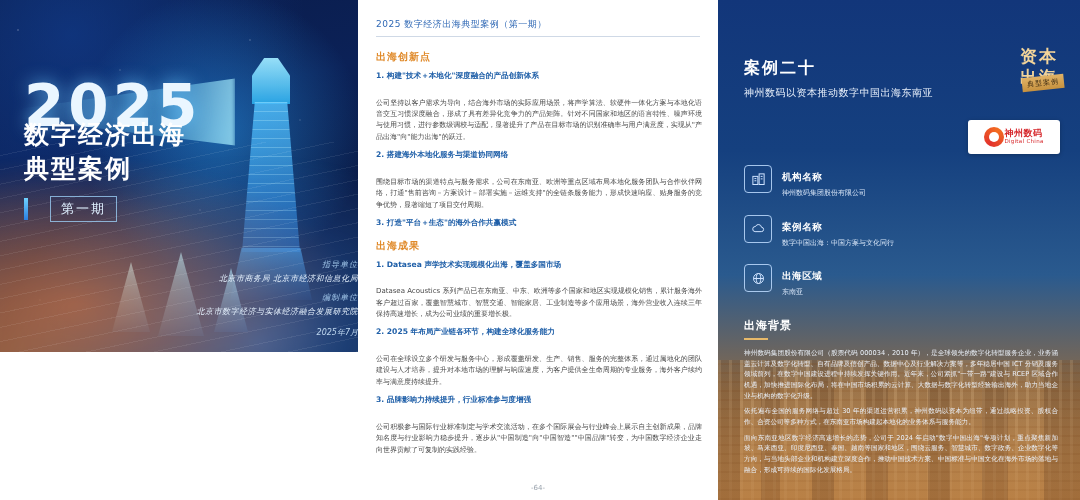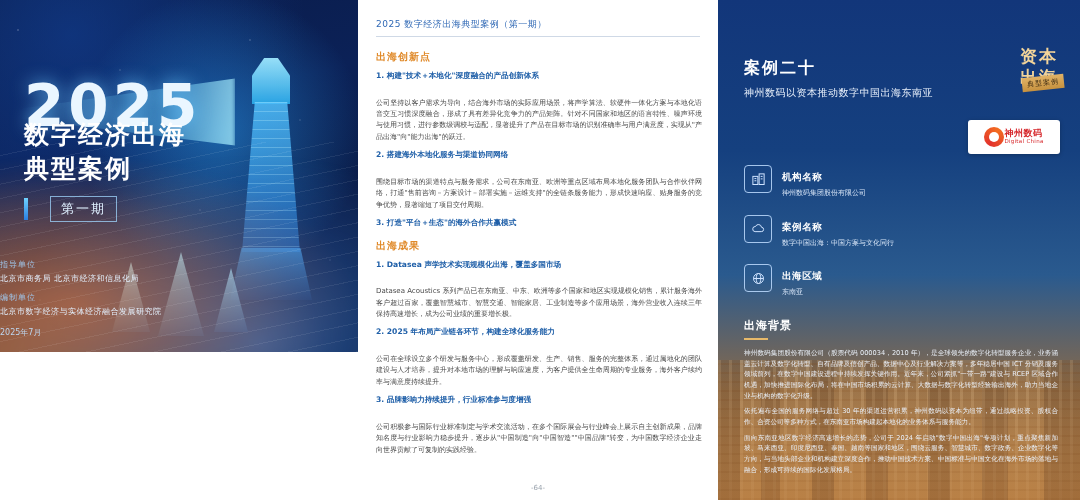--- a/index.html
+++ b/index.html
@@ -103,21 +103,21 @@
   .issue-wrap{
     position:absolute;left:24px;top:196px;display:flex;align-items:center;gap:22px;
   }
   .issue-bar{width:4px;height:22px;background:linear-gradient(180deg,#6fd2ff,#2a7fe0);}
   .issue-box{
     border:1px solid rgba(160,215,255,.75);
     color:#dff0ff;font-size:13px;letter-spacing:2px;
     padding:3px 10px;
   }
   .cover-foot{
-    position:absolute;left:0;right:0;bottom:14px;text-align:left;color:#cfe2f7;
+    position:absolute;left:0;right:0;bottom:14px;text-align:right;color:#cfe2f7;font-style:italic;
   }
   .cf-label{font-size:8px;letter-spacing:1px;color:#9fc4e8;margin-bottom:3px;}
   .cf-line{font-size:8px;letter-spacing:.5px;color:#e2eefb;margin-bottom:8px;}
   .cf-date{font-size:8px;color:#bdd6ef;margin-top:10px;}
 
   
   .mid{
     position:relative;flex:0 0 360px;width:360px;height:500px;background:#ffffff;
     padding:0;
   }

